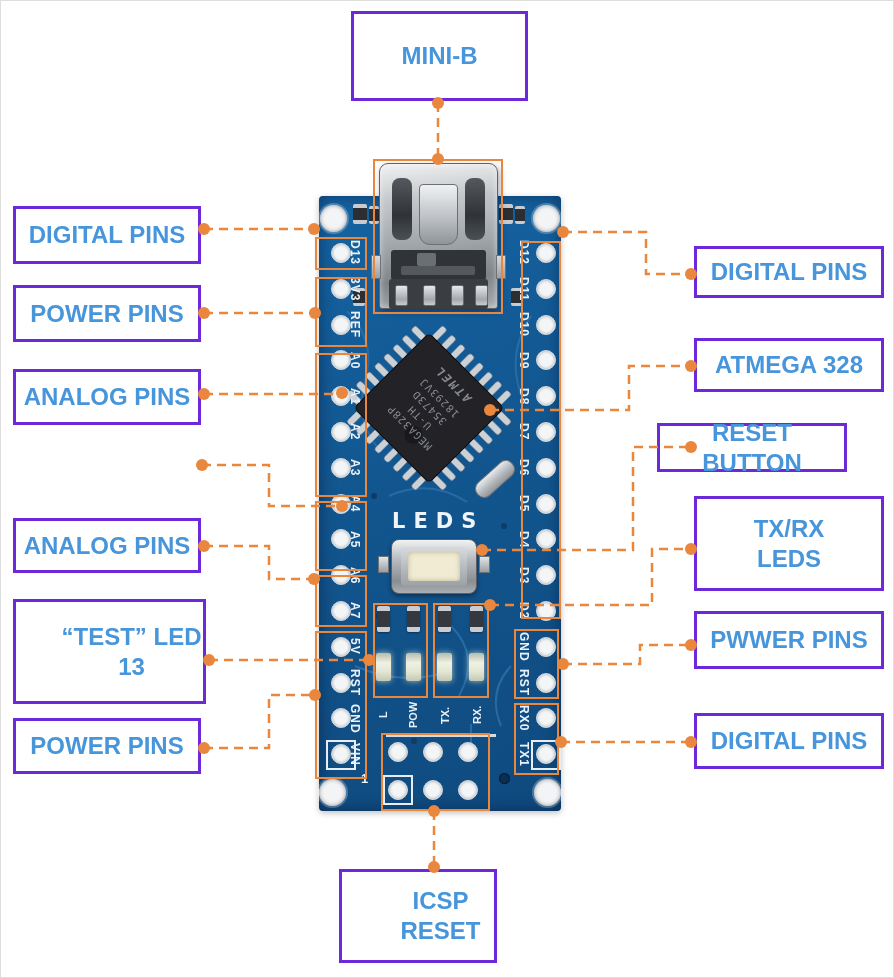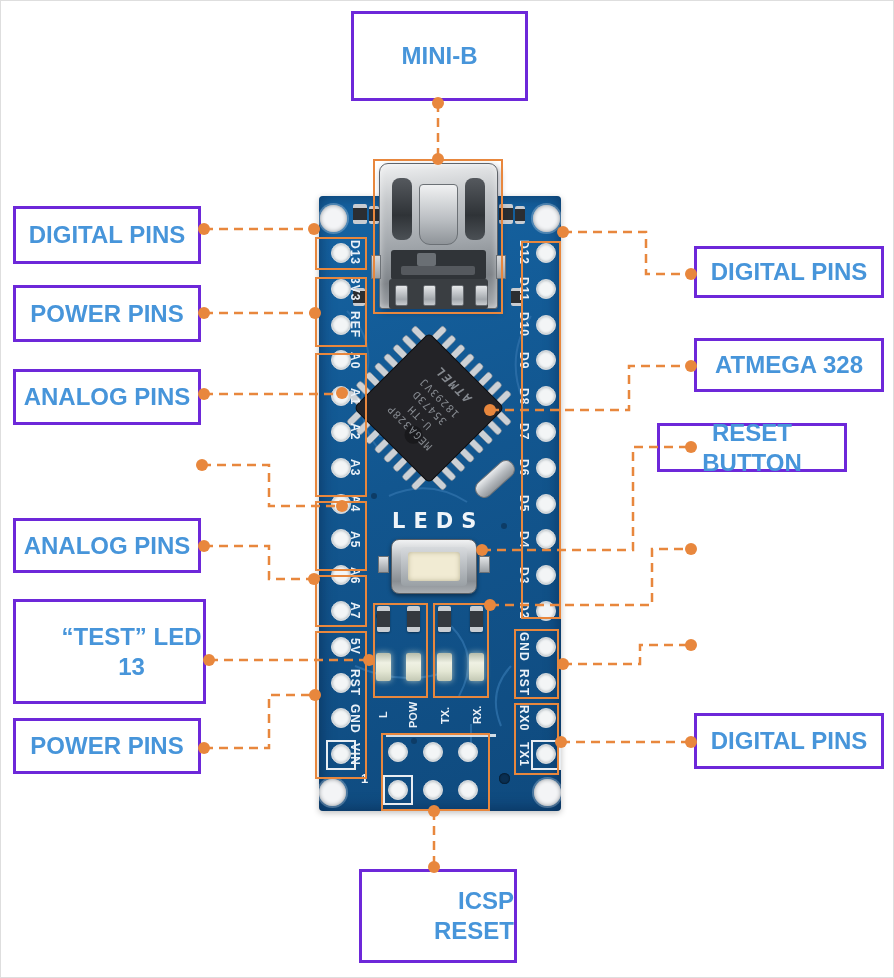--- a/index.html
+++ b/index.html
@@ -329,24 +329,31 @@
   </div>
   <div class="co" style="left:693px;top:245px;width:190px;height:52px">
     <span class="ln">DIGITAL PINS</span>
   </div>
   <div class="co" style="left:693px;top:337px;width:190px;height:54px">
     <span class="ln">ATMEGA 328</span>
   </div>
   <div class="co" style="left:656px;top:422px;width:190px;height:49px">
     <span class="ln">RESET BUTTON</span>
   </div>
+  <div class="co" style="left:693px;top:495px;width:190px;height:95px">
+    <span class="ln">TX/RX</span>
+    <span class="ln">LEDS</span>
+  </div>
+  <div class="co" style="left:693px;top:610px;width:190px;height:58px">
+    <span class="ln">PWWER PINS</span>
+  </div>
   <div class="co" style="left:693px;top:712px;width:190px;height:56px">
     <span class="ln">DIGITAL PINS</span>
   </div>
-  <div class="co" style="left:358px;top:868px;width:158px;height:94px;align-items:flex-end;padding-left:45px">
+  <div class="co" style="left:338px;top:868px;width:158px;height:94px;align-items:center;padding-left:45px">
     <span class="ln">ICSP</span>
     <span class="ln">RESET</span>
   </div>
 
   <svg id="wires" width="894" height="978" viewBox="0 0 894 978">
     <path class="wire" d="M437,102 V158"></path>
     <path class="wire" d="M203,228 H313"></path>
     <path class="wire" d="M203,312 H314"></path>
     <path class="wire" d="M203,393 H341"></path>
     <path class="wire" d="M201,464 H268 V505 H341"></path>

